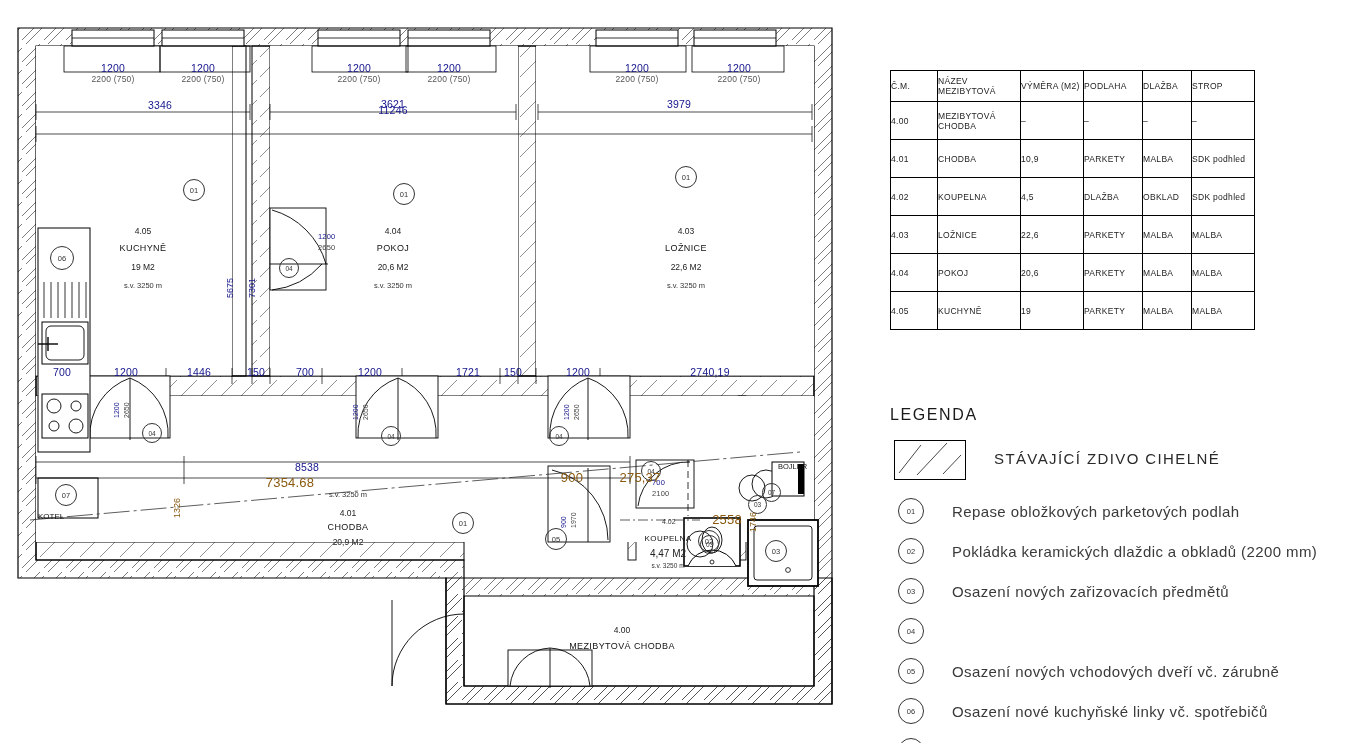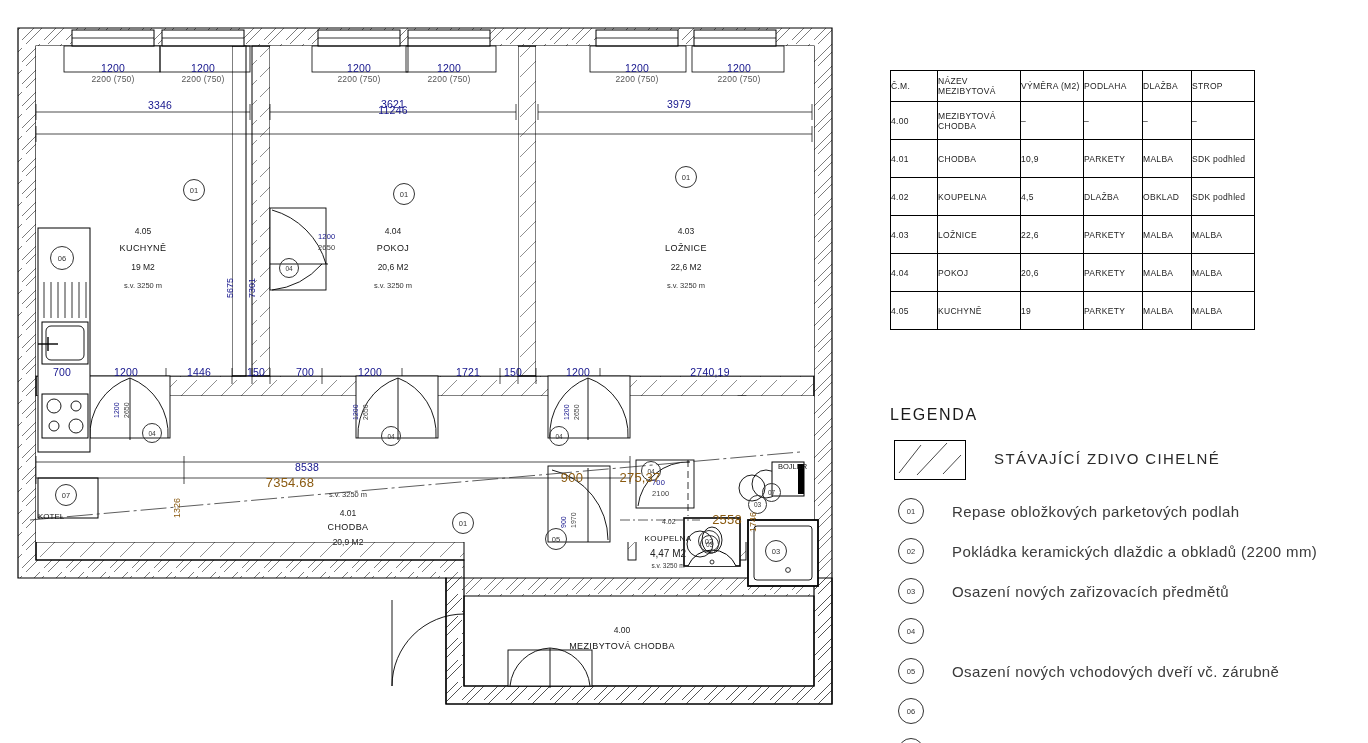--- a/index.html
+++ b/index.html
@@ -474,18 +474,19 @@
   </div>
   <div class="leg-row" style="top:584px">
     <div class="leg-bullet">04</div>
   </div>
   <div class="leg-row" style="top:624px">
     <div class="leg-bullet">05</div>
     <div class="leg-text">Osazení nových vchodových dveří vč. zárubně</div>
   </div>
   <div class="leg-row" style="top:664px">
     <div class="leg-bullet">06</div>
+    <div class="leg-text">Osazení nové kuchyňské linky vč. spotřebičů</div>
   </div>
   <div class="leg-row" style="top:704px">
     <div class="leg-bullet">07</div>
     <div class="leg-text">Osazení nového kotle a bojleru</div>
   </div>
 </div>
 
 </body></html>

